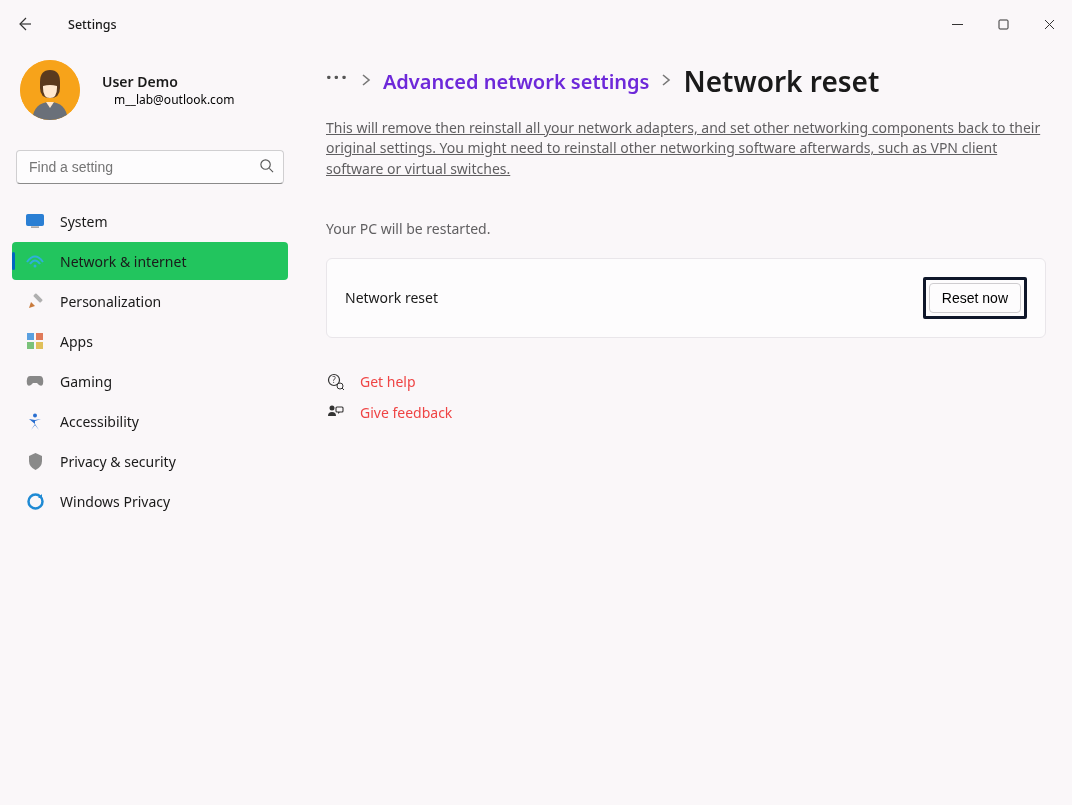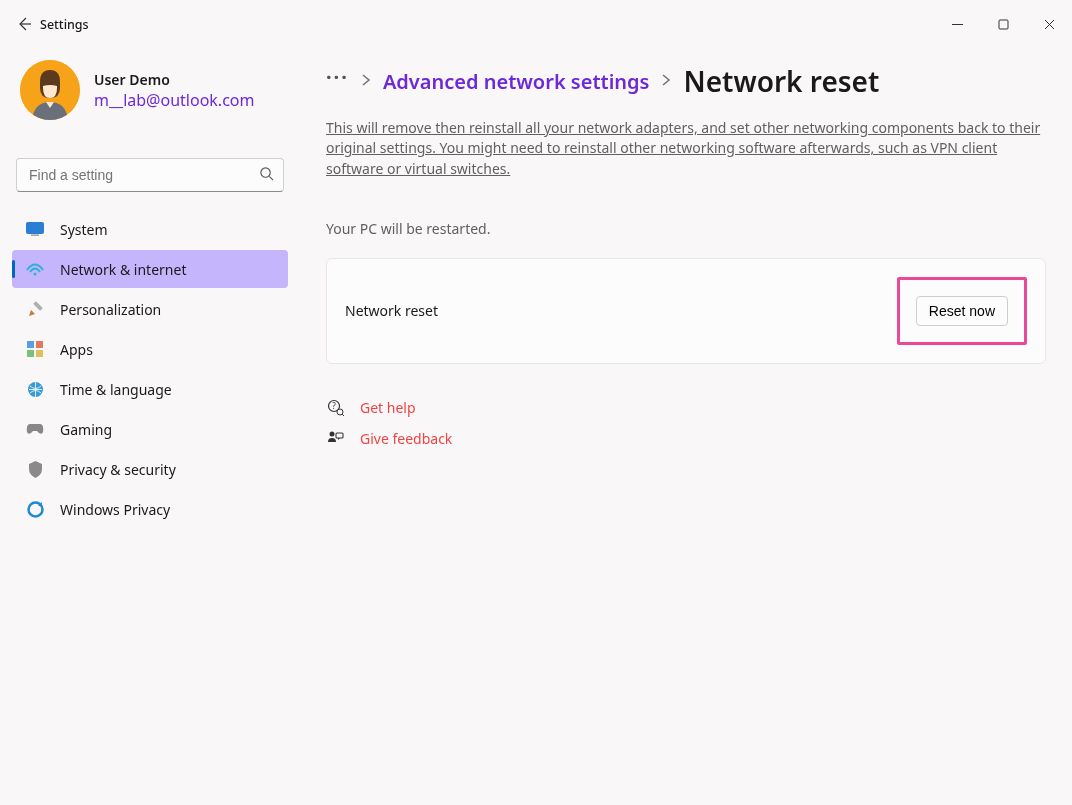--- a/index.html
+++ b/index.html
@@ -14,21 +14,21 @@
   .titlebar {
     height: 48px;
     display: flex;
     align-items: center;
     justify-content: space-between;
     padding-left: 8px;
   }
   .titlebar-left {
     display: flex;
     align-items: center;
-    gap: 0;
+    gap: 28px;
   }
   .back-btn {
     width: 32px;
     height: 32px;
     display: flex;
     align-items: center;
     justify-content: center;
     border-radius: 4px;
     cursor: pointer;
     color: #333;
@@ -55,36 +55,36 @@
   }
   .sidebar {
     width: 300px;
     padding: 6px 12px 12px 12px;
     display: flex;
     flex-direction: column;
   }
   .profile {
     display: flex;
     align-items: center;
-    gap: 14px;
+    gap: 22px;
     padding: 6px 8px 18px 8px;
   }
   .avatar {
     width: 60px;
     height: 60px;
     border-radius: 50%;
     background: radial-gradient(circle at 50% 40%, #ffd089 0%, #ffb14a 40%, #f7a31a 70%);
     position: relative;
     overflow: hidden;
   }
   .avatar svg { position:absolute; top:0; left:0;}
   .profile-name { font-size: 14px; font-weight: 600; }
-  .profile-email { font-size: 16px; color: #6d28d9; }
+  .profile-email { font-size: 12px; color: #000000; margin-left: 12px; }
   .search-wrap {
-    margin: 20px 4px 18px 4px;
+    margin: 12px 4px 18px 4px;
     position: relative;
   }
   .search-input {
     width: 100%;
     height: 34px;
     border: 1px solid #d0cfd1;
     border-bottom: 1.5px solid #8a8a8a;
     border-radius: 4px;
     background: #fdfcfd;
     padding: 0 34px 0 12px;
@@ -103,21 +103,21 @@
     display: flex;
     align-items: center;
     gap: 16px;
     height: 38px;
     padding: 0 10px 0 14px;
     border-radius: 4px;
     font-size: 14px;
     cursor: pointer;
     position: relative;
   }
-  .nav-item.selected { background: #c4b5fd; }
+  .nav-item.selected { background: #22c55e; }
   .nav-item.selected::before {
     content:"";
     position:absolute;
     left:0; top:10px; bottom:10px;
     width:3px;
     background:#0067c0;
     border-radius: 2px;
   }
   .nav-icon {
     width: 18px; height: 18px;
@@ -163,22 +163,22 @@
   .card-label { font-size:14px; }
   .reset-btn {
     background:#fdfcfd;
     border:1px solid #cfcdd0;
     border-radius:4px;
     padding: 6px 12px;
     font-size:14px;
     cursor:pointer;
   }
   .highlight-box {
-    border: 3px solid #ec4899;
-    padding: 16px;
+    border: 3px solid #0f172a;
+    padding: 3px;
     border-radius:2px;
   }
   .link-row {
     display:flex;
     align-items:center;
     gap: 16px;
     font-size:14px;
     margin-bottom: 12px;
   }
   .link-row .icon { width:18px; display:flex; justify-content:center; color:#333;}
@@ -279,36 +279,34 @@
               <rect x="0" y="0" width="7" height="7" fill="#5aa0e0"></rect>
               <rect x="9" y="0" width="7" height="7" fill="#e07a5a"></rect>
               <rect x="0" y="9" width="7" height="7" fill="#7ac27a"></rect>
               <rect x="9" y="9" width="7" height="7" fill="#e0c05a"></rect>
             </svg>
         </span>
         <span>Apps</span>
       </div>
       <div class="nav-item">
         <span class="nav-icon">
-          <svg width="17" height="17" viewBox="0 0 17 17">
-              <circle cx="8.5" cy="8.5" r="7.5" fill="#3a9bd4"></circle>
-              <path d="M3 5 Q8.5 10 14 5" stroke="white" stroke-width="0.8" fill="none"></path>
-              <path d="M3 12 Q8.5 7 14 12" stroke="white" stroke-width="0.8" fill="none"></path>
-              <path d="M8.5 1 V16 M2 8.5 H15" stroke="white" stroke-width="0.8"></path>
-            </svg>
-        </span>
-        <span>Time &amp; language</span>
-      </div>
-      <div class="nav-item">
-        <span class="nav-icon">
           <svg width="18" height="14" viewBox="0 0 18 14">
               <path d="M4 2 H14 Q18 2 17 10 Q16 13 13 11 L11 9 H7 L5 11 Q2 13 1 10 Q0 2 4 2 Z" fill="#888"></path>
             </svg>
         </span>
         <span>Gaming</span>
+      </div>
+      <div class="nav-item">
+        <span class="nav-icon">
+          <svg width="16" height="17" viewBox="0 0 16 17">
+              <circle cx="8" cy="2.5" r="2" fill="#2a6fd0"></circle>
+              <path d="M2 6 L8 7 L14 6 L8 8 L8 11 L12 17 L8 12 L4 17 L8 11 Z" fill="#2a6fd0"></path>
+            </svg>
+        </span>
+        <span>Accessibility</span>
       </div>
       <div class="nav-item">
         <span class="nav-icon">
           <svg width="15" height="17" viewBox="0 0 15 17">
               <path d="M7.5 0 L14 3 V8 Q14 14 7.5 17 Q1 14 1 8 V3 Z" fill="#8a8a8a"></path>
             </svg>
         </span>
         <span>Privacy &amp; security</span>
       </div>
       <div class="nav-item">

